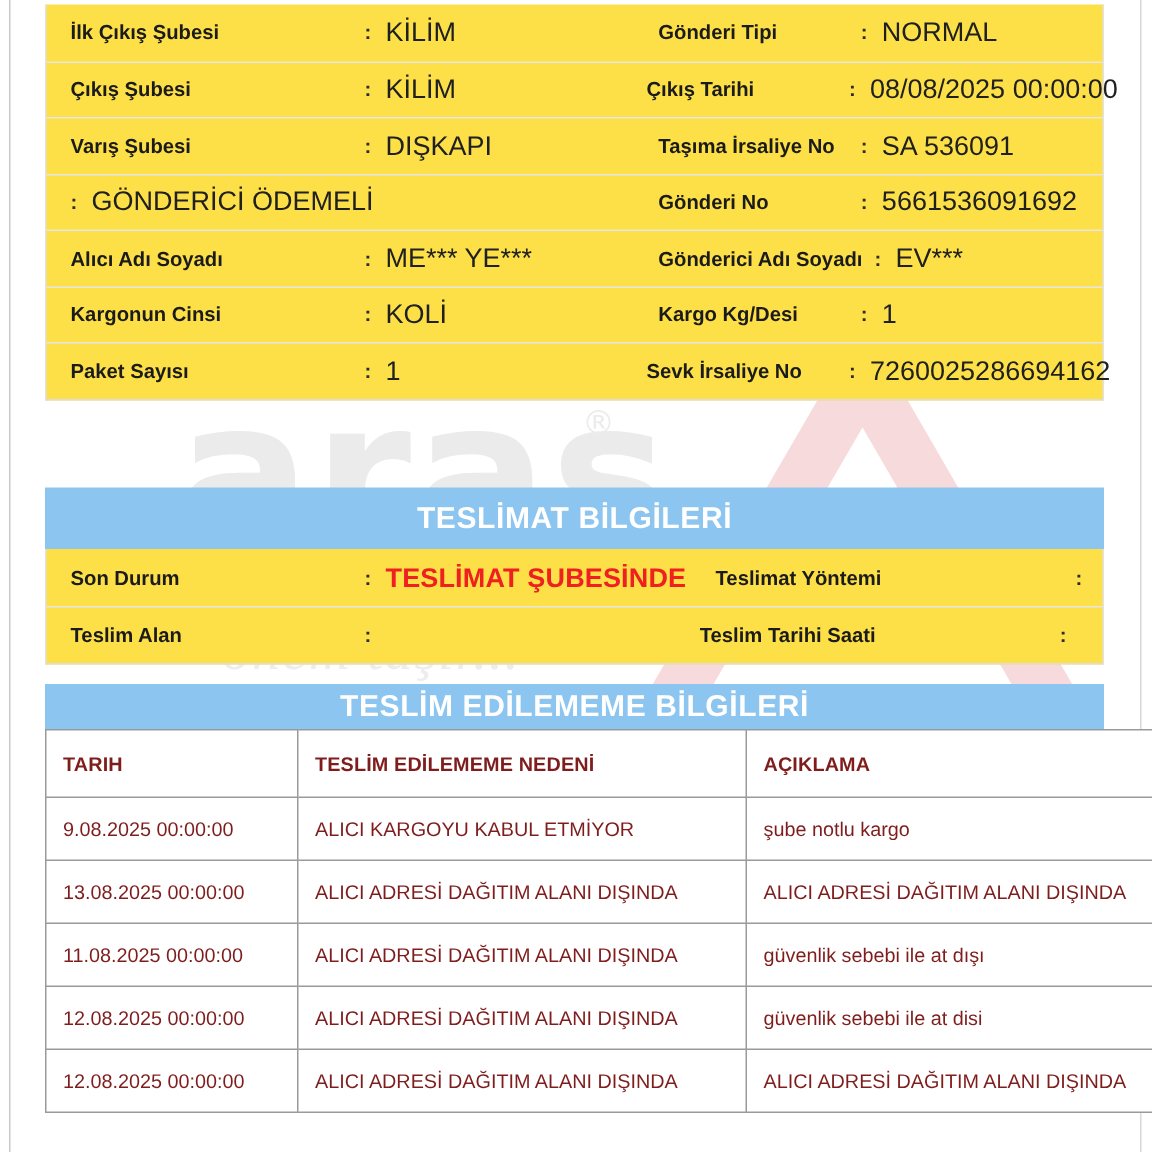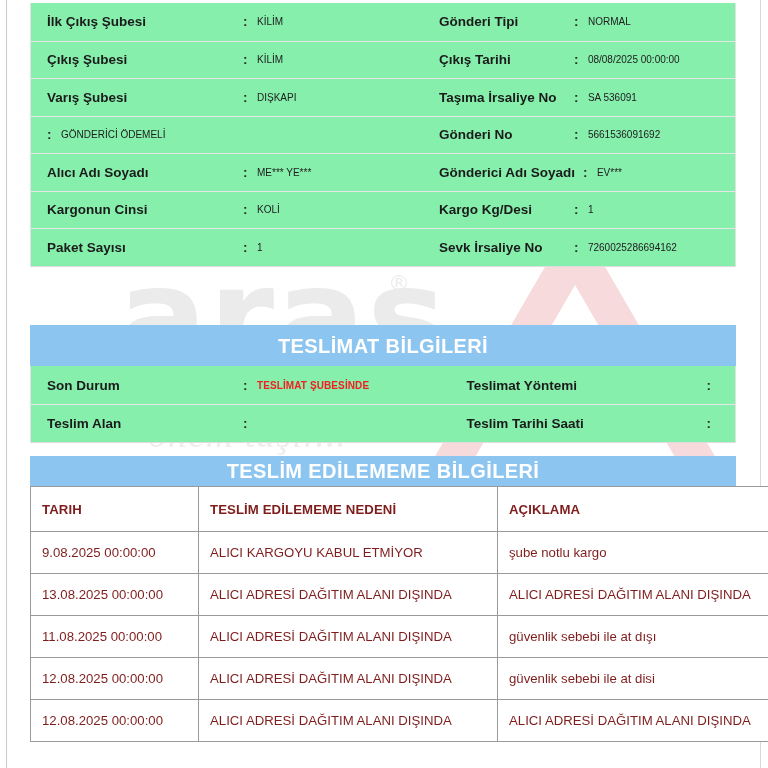--- a/index.html
+++ b/index.html
@@ -125,21 +125,21 @@
     text-align: center;
     line-height: 1;
     display: flex;
     align-items: center;
     justify-content: center;
     box-sizing: border-box;
   }
 
   
   .info-table {
-    background: #86efac;
+    background: #fde047;
     box-sizing: border-box;
     border-left: 1px solid #e2e2e2;
     border-right: 1px solid #e2e2e2;
     border-bottom: 1px solid #dcdcdc;
   }
   .info-row {
     display: flex;
     align-items: center;
     height: 37.5px;
     box-sizing: border-box;
@@ -165,21 +165,21 @@
   }
   .sep {
     font-size: 13.5px;
     font-weight: 700;
     color: #2b2b2b;
     width: 14px;
     flex: 0 0 14px;
     text-align: left;
   }
   .val {
-    font-size: 10px;
+    font-size: 18px;
     font-weight: 400;
     color: #202020;
     white-space: nowrap;
   }
   .val.status {
     color: #ef2020;
     font-weight: 700;
     letter-spacing: .1px;
   }
   

